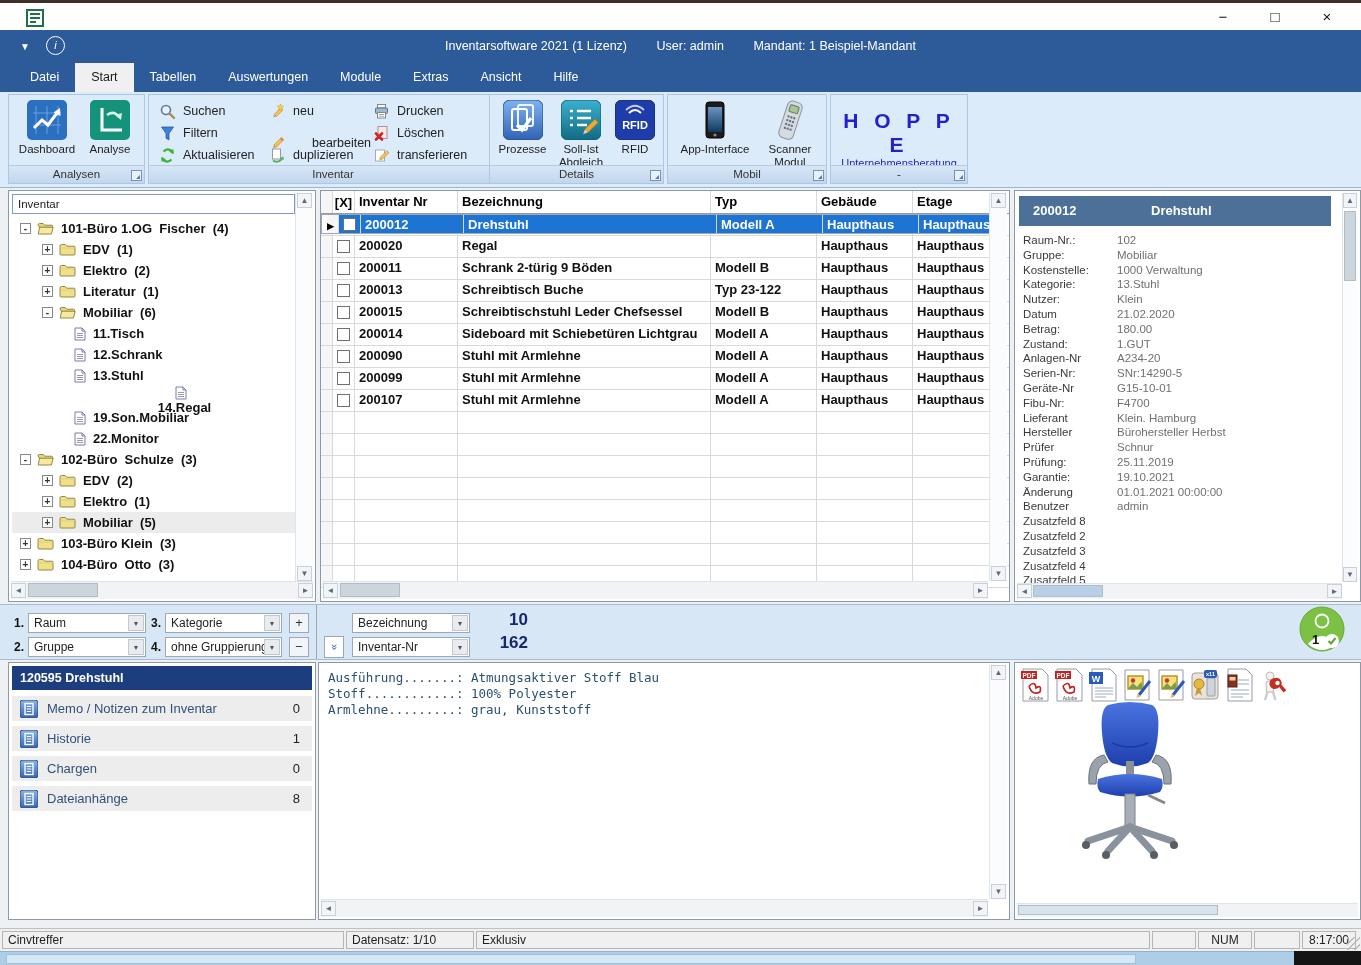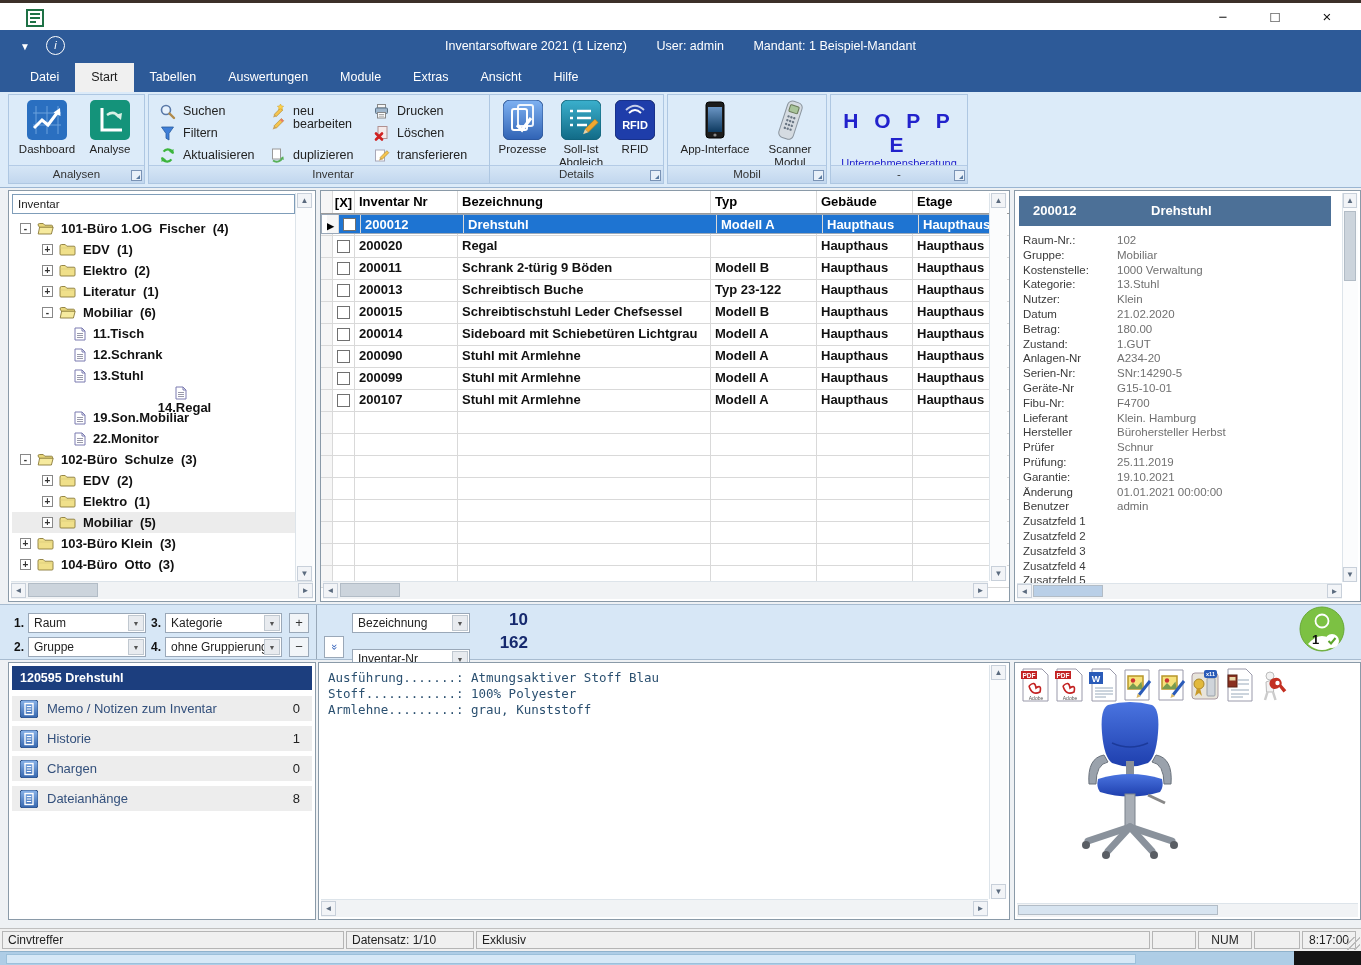--- a/index.html
+++ b/index.html
@@ -226,21 +226,21 @@
           <div class="smallbtn" style="left: 120px; top: 7px;">
             <span class="sicon"><svg viewBox="0 0 17 17" width="17" height="17">
                 <g transform="rotate(45 8 10)">
                   <rect x="7" y="4" width="3" height="9" fill="#f6c44f" stroke="#a8862c" stroke-width="0.6"></rect>
                   <path d="M7 13 L8.5 16 L10 13 Z" fill="#caa25a"></path>
                 </g>
                 <path d="M11.5 1 l1 1.9 2.1.3-1.5 1.5.35 2.1-1.95-1-1.95 1 .35-2.1-1.5-1.5 2.1-.3z" fill="#ffd24a" stroke="#c89a20" stroke-width="0.5"></path>
               </svg></span>
             <span>neu</span>
           </div>
-          <div class="smallbtn" style="left: 120px; top: 20px;">
+          <div class="smallbtn" style="left: 120px; top: 39px; gap: 19px;">
             <span class="sicon"><svg viewBox="0 0 17 17" width="17" height="17">
                 <g transform="rotate(45 8.5 8.5)">
                   <rect x="7" y="1.5" width="3.2" height="10.5" fill="#f6c44f" stroke="#a8862c" stroke-width="0.6"></rect>
                   <rect x="7" y="1.5" width="3.2" height="2" fill="#e87a6a"></rect>
                   <path d="M7 12 L8.6 15.5 L10.2 12 Z" fill="#caa25a"></path>
                 </g>
               </svg></span>
             <span>bearbeiten</span>
           </div>
           <div class="smallbtn" style="left: 120px; top: 51px;">
@@ -765,21 +765,21 @@
         </div>
         <div class="drow">
           <span class="dlabel">Änderung</span>
           <span class="dvalue">01.01.2021 00:00:00</span>
         </div>
         <div class="drow">
           <span class="dlabel">Benutzer</span>
           <span class="dvalue">admin</span>
         </div>
         <div class="drow">
-          <span class="dlabel">Zusatzfeld 1</span>
+          <span class="dlabel">Zusatzfeld 8</span>
           <span class="dvalue"></span>
         </div>
         <div class="drow">
           <span class="dlabel">Zusatzfeld 2</span>
           <span class="dvalue"></span>
         </div>
         <div class="drow">
           <span class="dlabel">Zusatzfeld 3</span>
           <span class="dvalue"></span>
         </div>
@@ -811,21 +811,21 @@
     <div class="sel" style="left:165px;top:8px;width:117px;"><span>Kategorie</span><span class="sarrow">▼</span></div>
     <div class="pmbtn" style="left:289px;top:8px;">+</div>
     <span class="gb-num" style="left:14px;top:35px;">2.</span>
     <div class="sel" style="left:28px;top:32px;width:118px;"><span>Gruppe</span><span class="sarrow">▼</span></div>
     <span class="gb-num" style="left:151px;top:35px;">4.</span>
     <div class="sel" style="left:165px;top:32px;width:117px;"><span>ohne Gruppierung</span><span class="sarrow">▼</span></div>
     <div class="pmbtn" style="left:289px;top:32px;">−</div>
     <div class="gb-divider"></div>
     <div class="chevbtn" style="left:323px;top:32px;transform:rotate(90deg);">»</div>
     <div class="sel" style="left:352px;top:8px;width:118px;"><span>Bezeichnung</span><span class="sarrow">▼</span></div>
-    <div class="sel" style="left:352px;top:32px;width:118px;margin-top:12px;"><span>Inventar-Nr</span><span class="sarrow">▼</span></div>
+    <div class="sel" style="left:352px;top:32px;width:118px;"><span>Inventar-Nr</span><span class="sarrow">▼</span></div>
     <div class="bignum" style="left:460px;top:5px;">10</div>
     <div class="bignum" style="left:460px;top:28px;">162</div>
   </div>
 
   <div id="avatar">
     <svg viewBox="0 0 46 46" width="46" height="46">
       <circle cx="23" cy="23" r="22" fill="#7cc143" stroke="#68a836"></circle>
       <circle cx="23" cy="15" r="6.5" fill="none" stroke="#fff" stroke-width="1.8"></circle>
       <path d="M9 38 Q23 22 37 38 Q30 44 23 44 Q16 44 9 38 Z" fill="#fff"></path>
       <text x="13" y="38" font-size="13" font-weight="bold" fill="#111">1</text>

